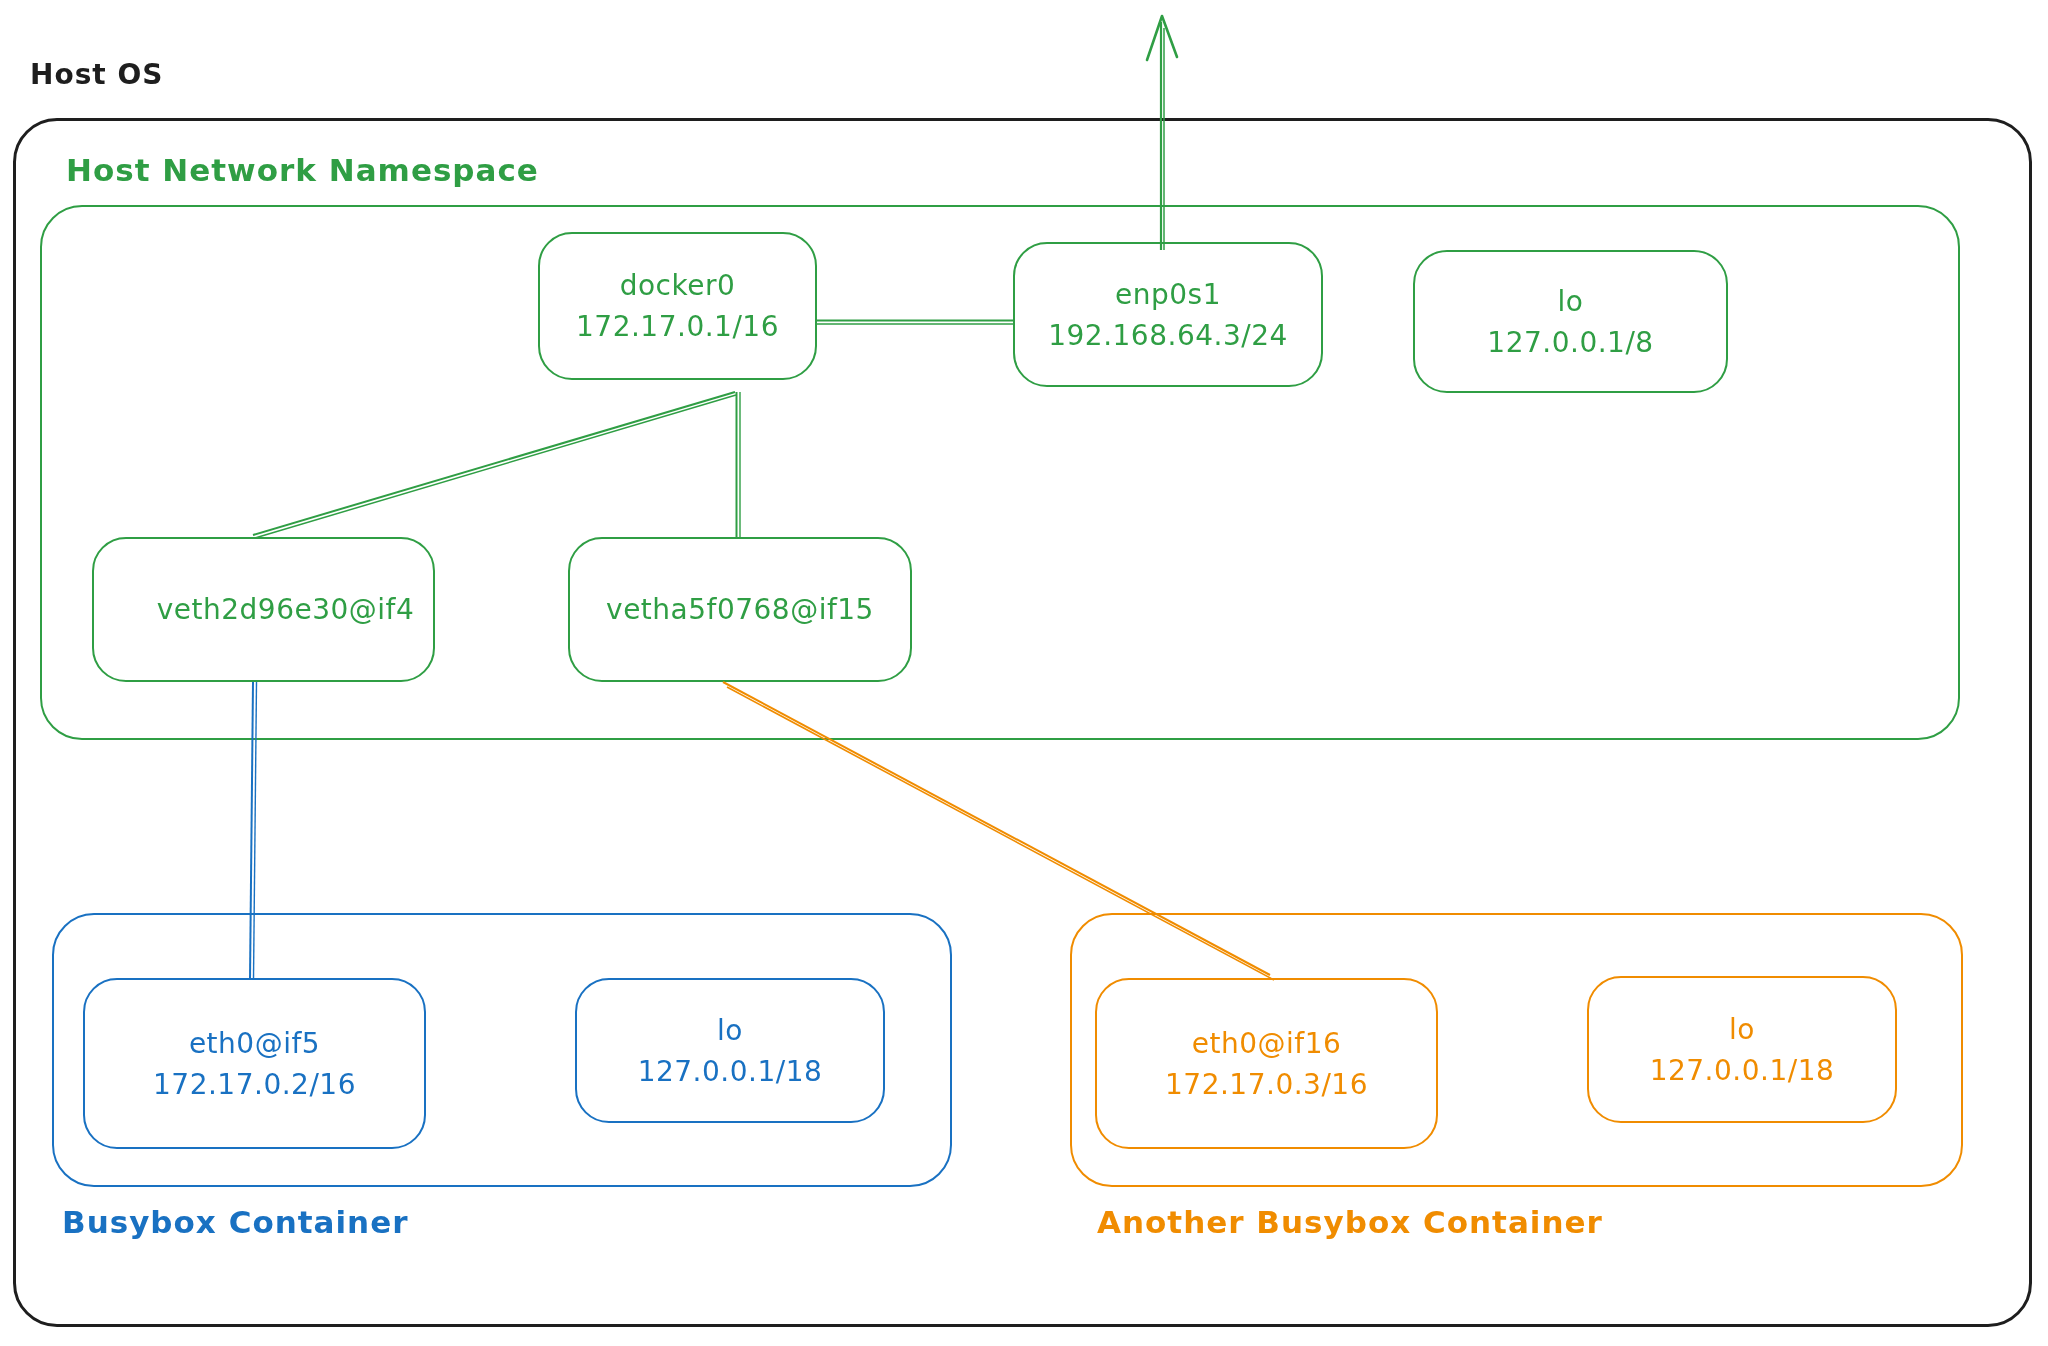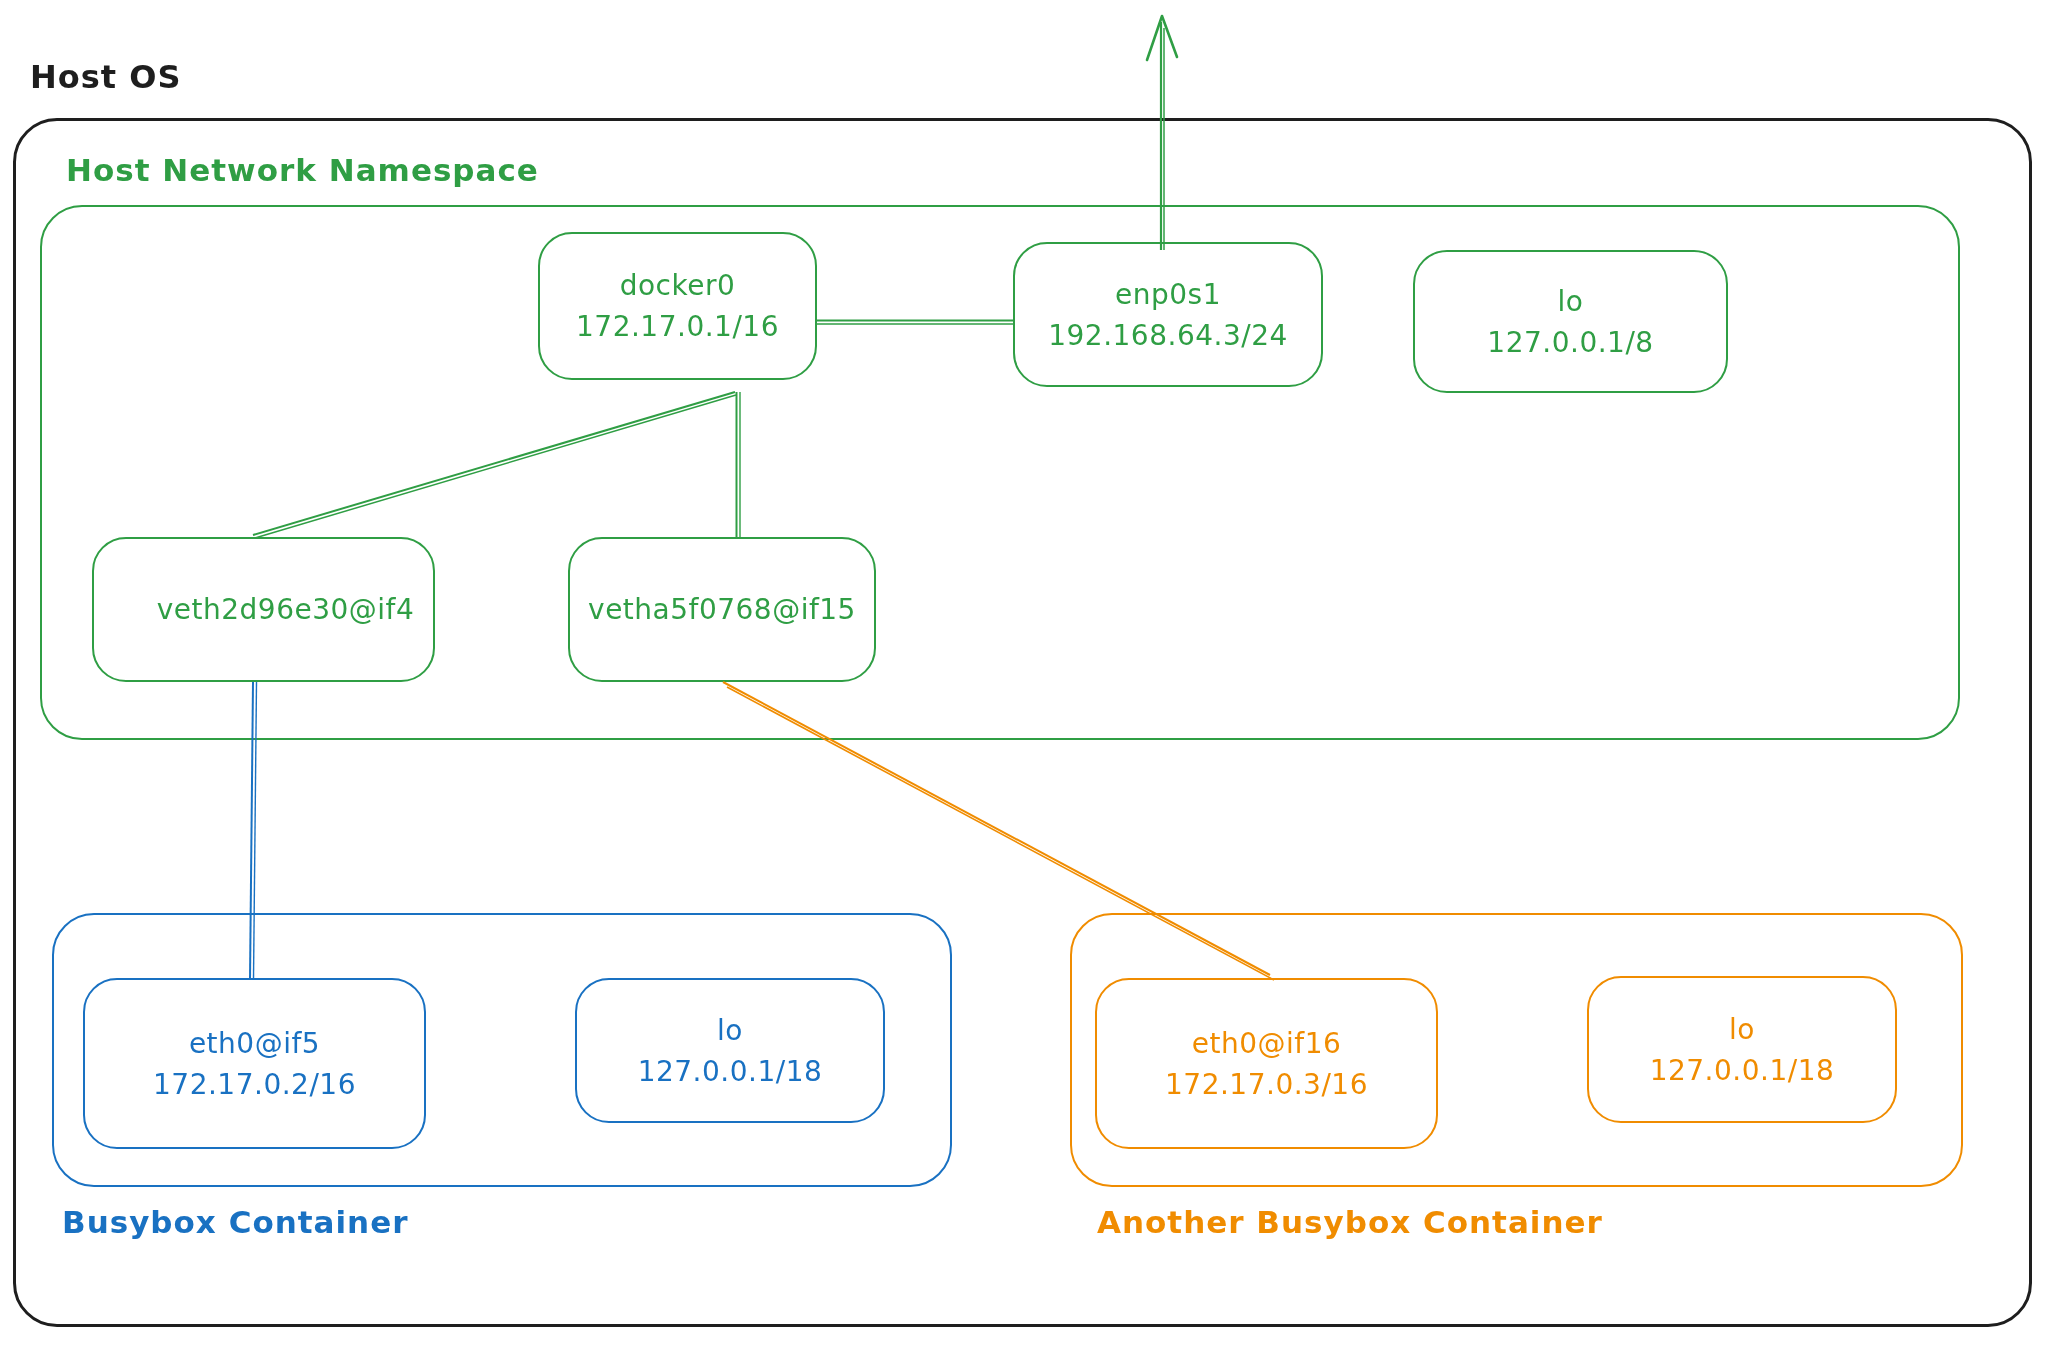--- a/index.html
+++ b/index.html
@@ -14,21 +14,21 @@
   .node{
     border:2.5px solid;border-radius:34px;
     display:flex;flex-direction:column;align-items:center;justify-content:center;
     text-align:center;font-size:28px;line-height:41px;letter-spacing:.5px;
   }
   .green{color:#2f9e44;border-color:#2f9e44;}
   .blue{color:#1971c2;border-color:#1971c2;}
   .orange{color:#f08c00;border-color:#f08c00;}
   .ink{color:#1e1e1e;}
   .lbl{position:absolute;font-weight:bold;letter-spacing:1px;white-space:nowrap;}
-  .lbl.big{font-size:32px;}
+  .lbl.big{font-size:28px;}
   .lbl.med{font-size:31px;}
   .wires{position:absolute;inset:0;pointer-events:none;}
   .wires path, .wires line{fill:none;}
 </style>
 </head>
 <body>
 
 <div class="canvas">
 
   <div class="lbl big ink" style="left:30px;top:58px;">Host OS</div>
@@ -49,21 +49,21 @@
 
   <div class="box node green" style="left:1413px;top:250px;width:315px;height:143px;">
     <div>lo</div>
     <div>127.0.0.1/8</div>
   </div>
 
   <div class="box node green" style="left:92px;top:537px;width:343px;height:145px;padding-left:44px;">
     <div>veth2d96e30@if4</div>
   </div>
 
-  <div class="box node green" style="left:568px;top:537px;width:308px;height:145px;">
+  <div class="box node green" style="left:568px;top:537px;width:344px;height:145px;">
     <div>vetha5f0768@if15</div>
   </div>
 
   <div class="box groupbox blue" style="left:52px;top:913px;width:900px;height:274px;"></div>
   <div class="lbl med blue" style="left:62px;top:1204px;">Busybox Container</div>
 
   <div class="box node blue" style="left:83px;top:978px;width:343px;height:171px;">
     <div>eth0@if5</div>
     <div>172.17.0.2/16</div>
   </div>

